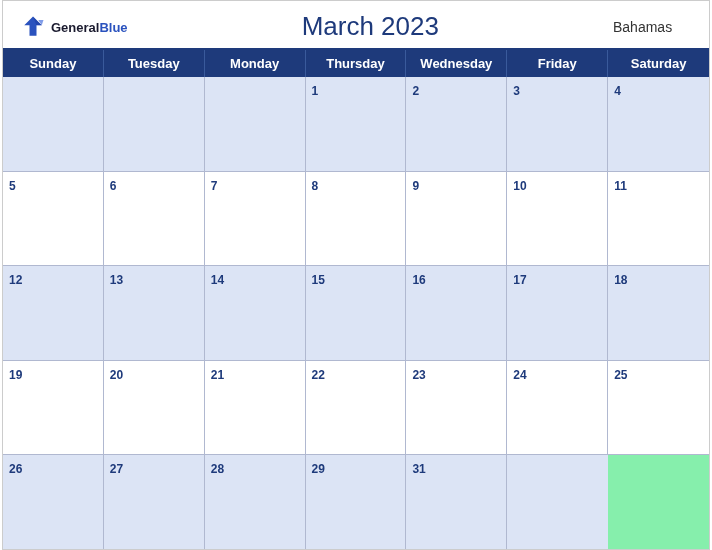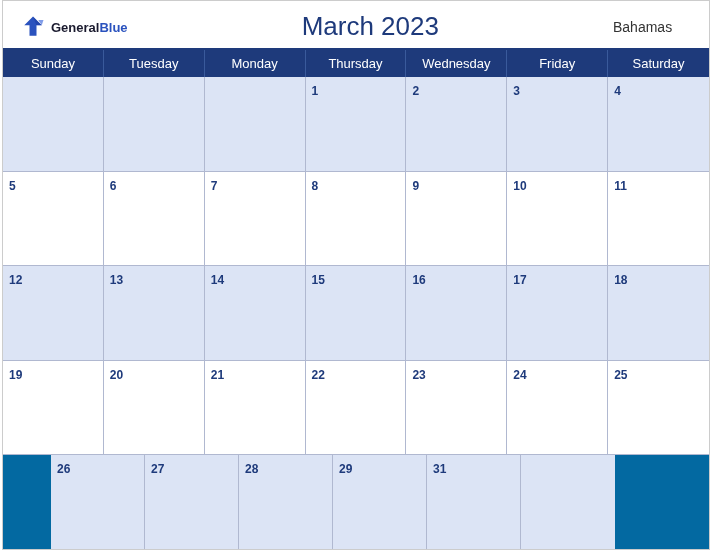--- a/index.html
+++ b/index.html
@@ -9,21 +9,21 @@
       display: flex;
       justify-content: center;
       align-items: center;
       width: 712px;
       height: 550px;
       overflow: hidden;
     }
     .calendar-wrapper {
       width: 708px;
       height: 550px;
-      background: #0369a1;
+      background: #86efac;
       border: 1px solid #ccc;
       display: flex;
       flex-direction: column;
     }
     .calendar-header {
       display: flex;
       align-items: center;
       justify-content: space-between;
       padding: 10px 16px 6px 16px;
       background: #fff;
@@ -69,41 +69,40 @@
     }
     .day-headers {
       display: grid;
       grid-template-columns: repeat(7, 1fr);
       background: #1e3a7b;
     }
     .day-header {
       color: #fff;
       text-align: center;
       font-size: 13px;
-      font-weight: normal;
+      font-weight: bold;
       padding: 6px 2px;
       border-right: 1px solid #3a5a9b;
     }
     .day-header:last-child {
       border-right: none;
     }
     .weeks-container {
       flex: 1;
       display: flex;
       flex-direction: column;
     }
     .week-row {
       display: grid;
       grid-template-columns: repeat(7, 1fr);
       flex: 1;
       border-bottom: 1px solid #b0b8d0;
     }
     .week-row:last-child {
       border-bottom: none;
-      margin-left: 48px;
     }
     .day-cell {
       border-right: 1px solid #b0b8d0;
       padding: 4px 6px;
       vertical-align: top;
       background: #fff;
       min-height: 60px;
       position: relative;
     }
     .day-cell:last-child {

